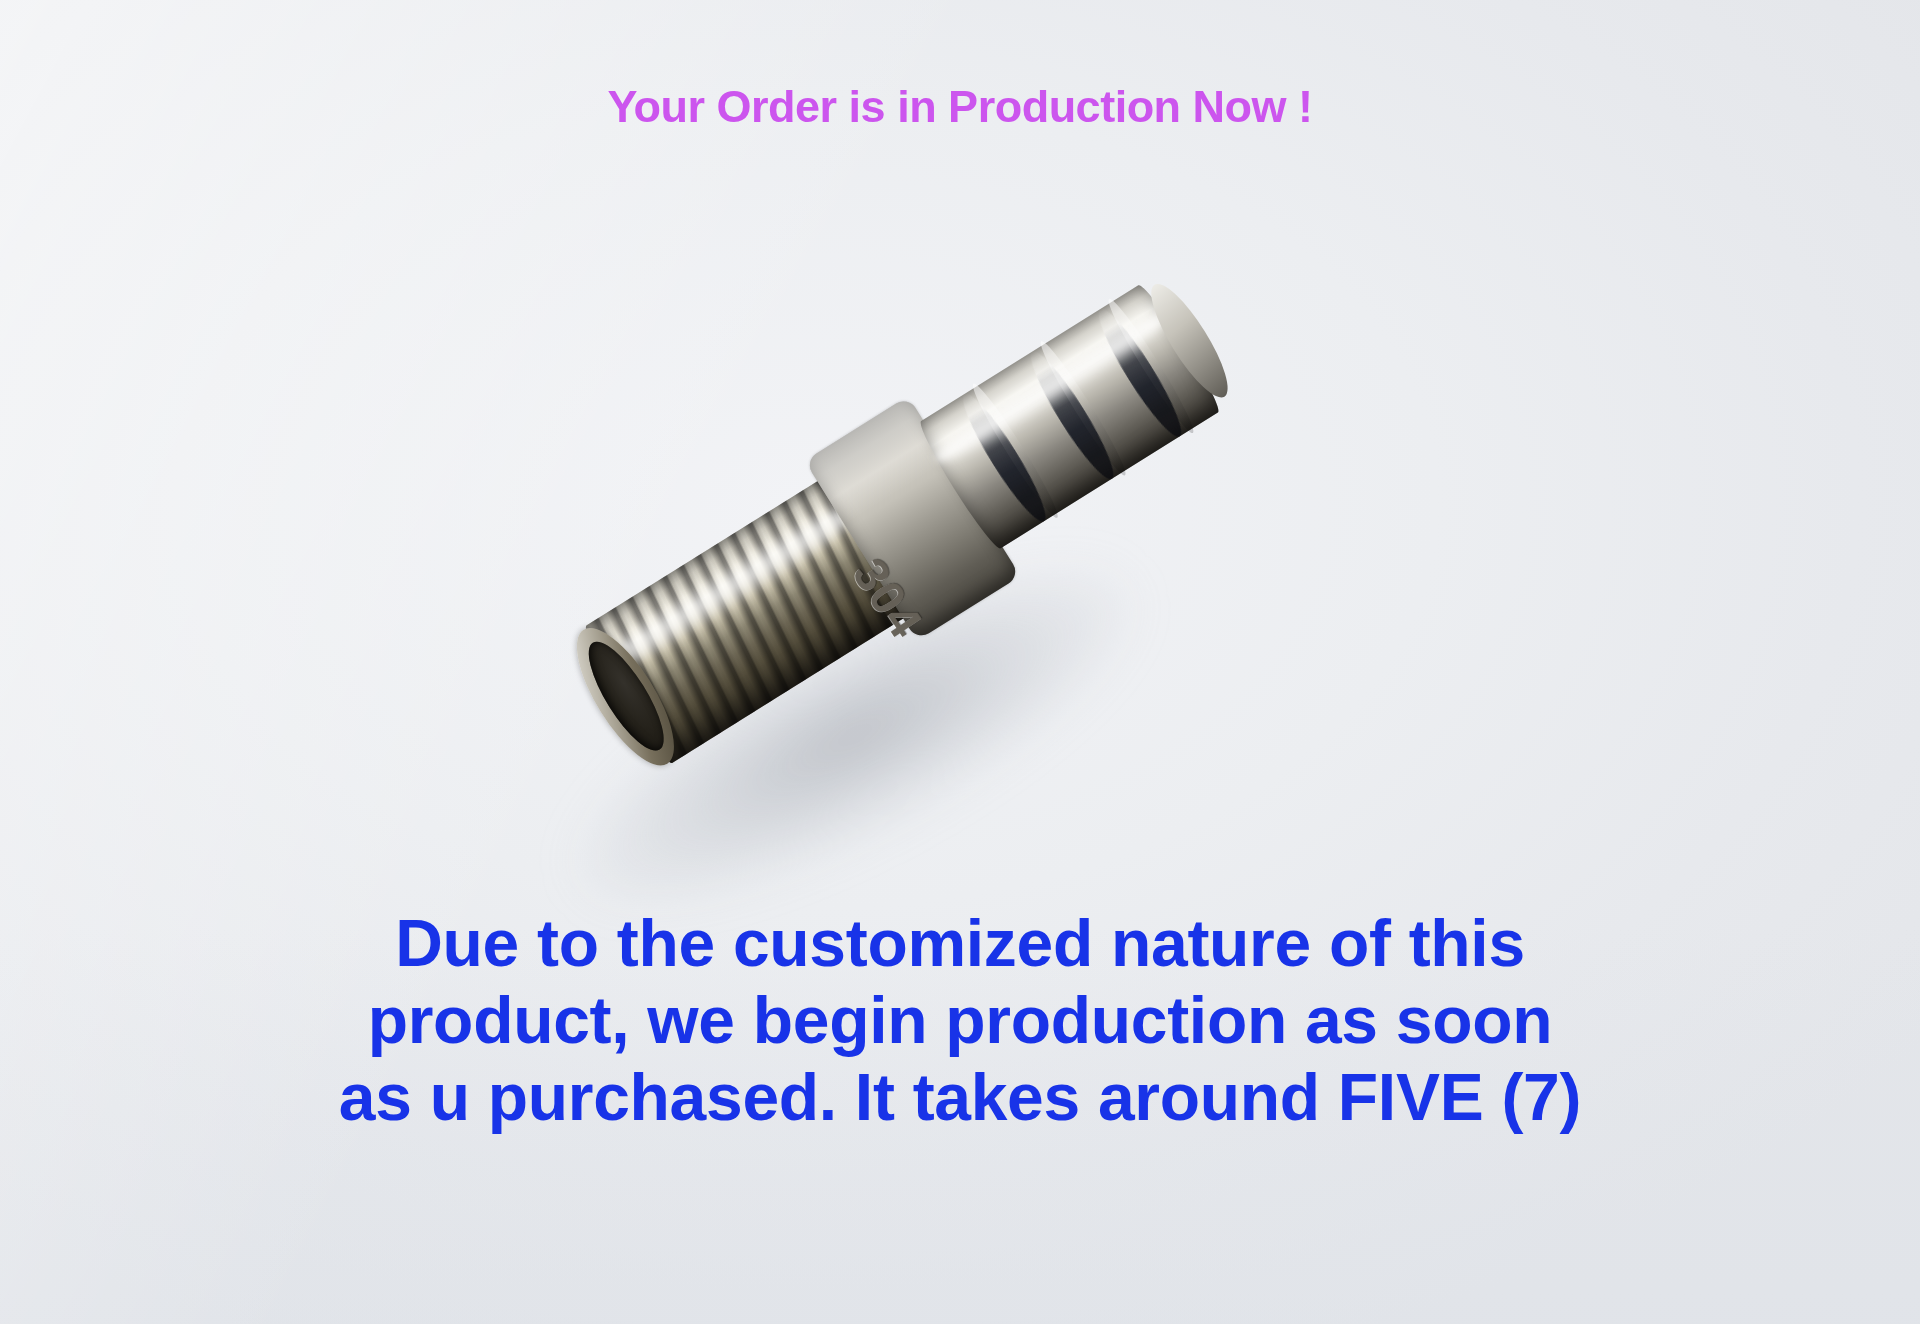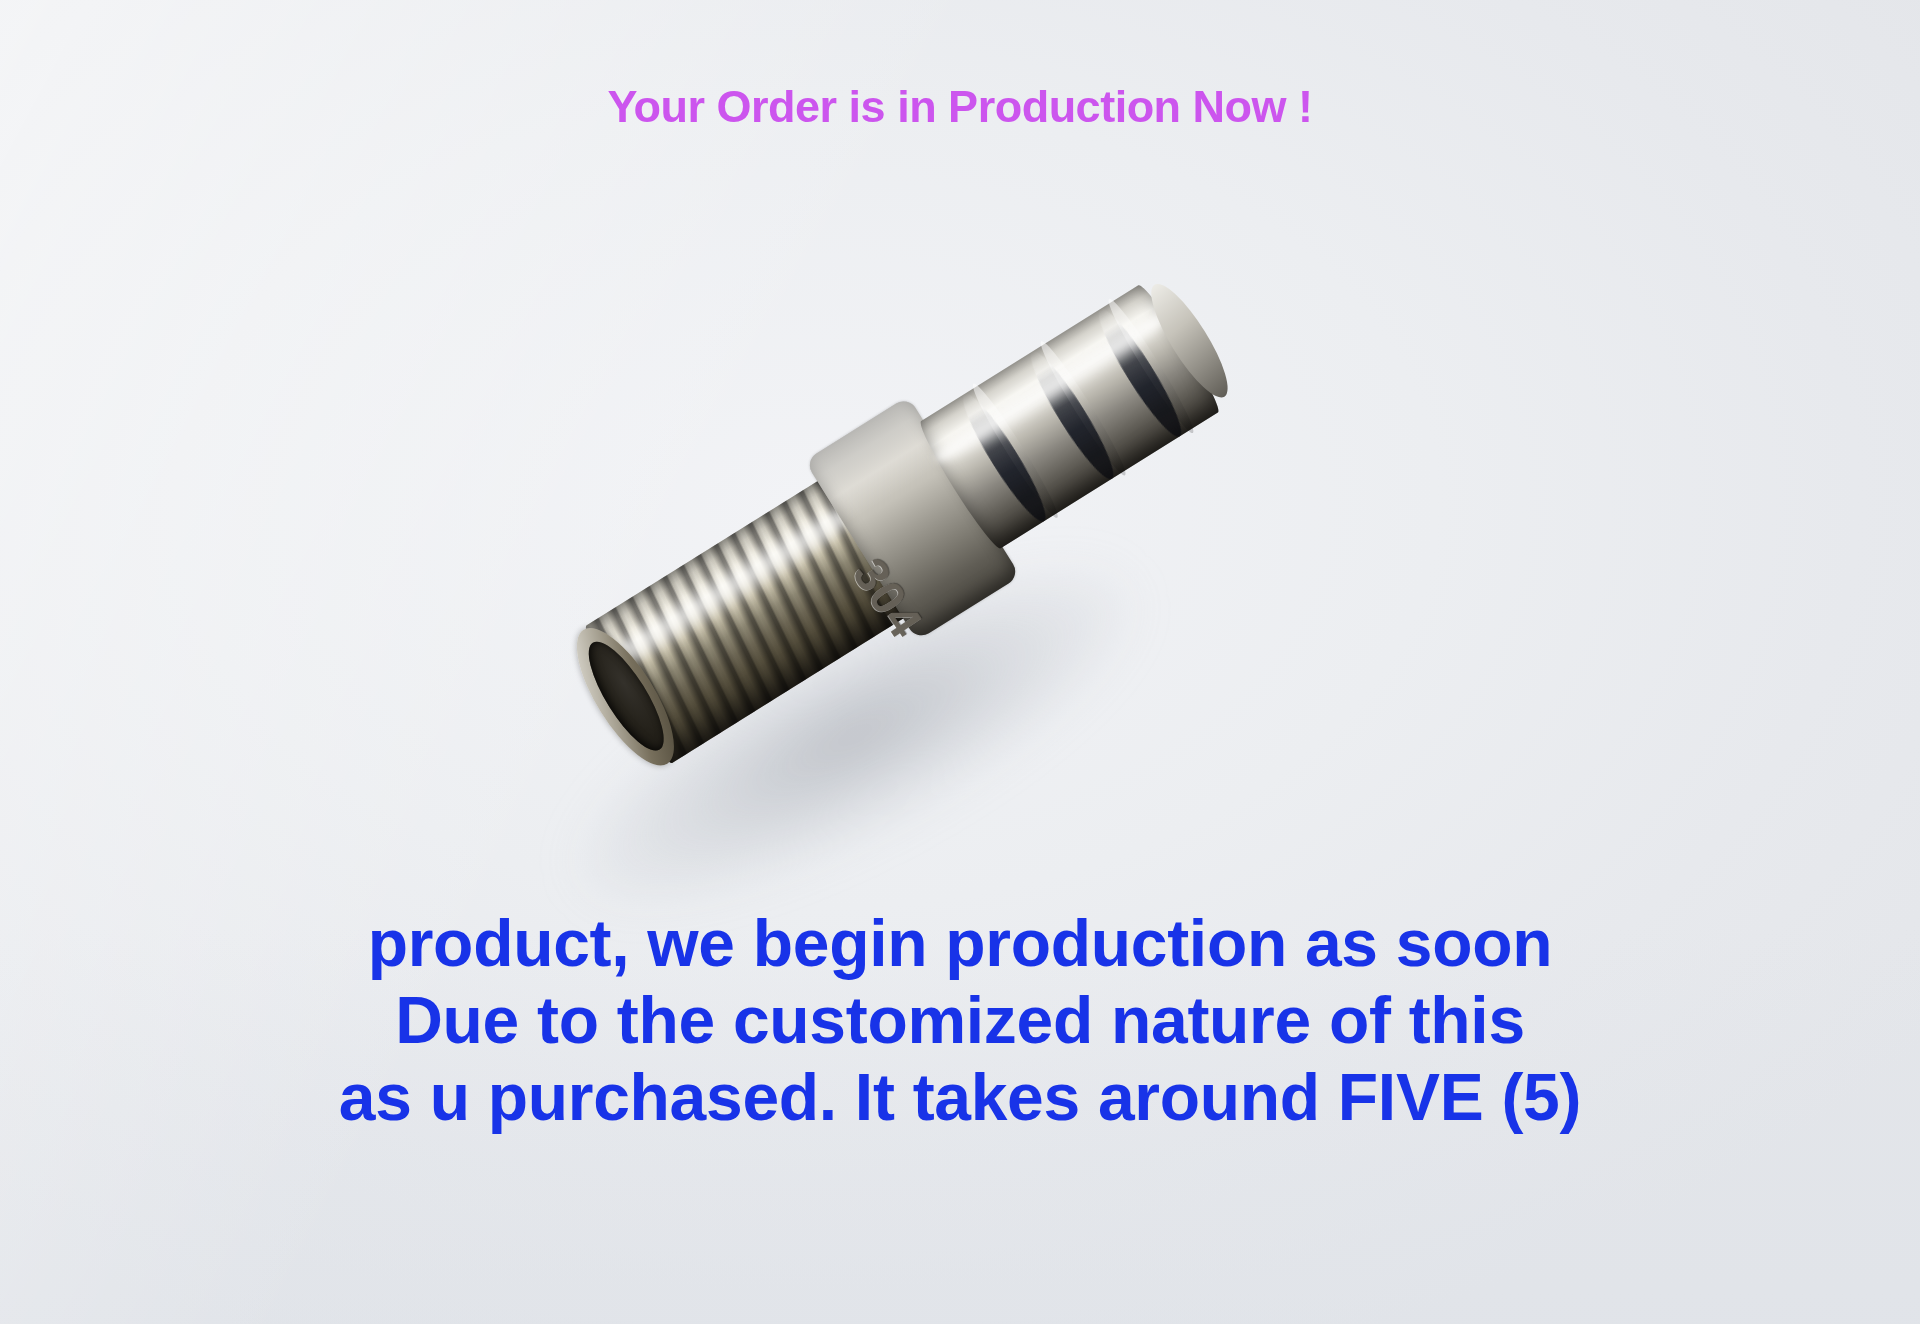--- a/index.html
+++ b/index.html
@@ -319,18 +319,18 @@
         <div class="barb-ring r3"></div>
         <div class="barb-step s3"></div>
         <div class="shank-specular"></div>
       </div>
       <div class="barb-tip"></div>
 
     </div>
   </div>
 
   <div class="body-copy">
+    <span class="copy-line">Due to the customized nature of this</span>
     <span class="copy-line">product, we begin production as soon</span>
-    <span class="copy-line">Due to the customized nature of this</span>
-    <span class="copy-line">as u purchased. It takes around FIVE (5)</span>
+    <span class="copy-line">as u purchased. It takes around FIVE (7)</span>
   </div>
 
 </div>
 
 </body></html>

